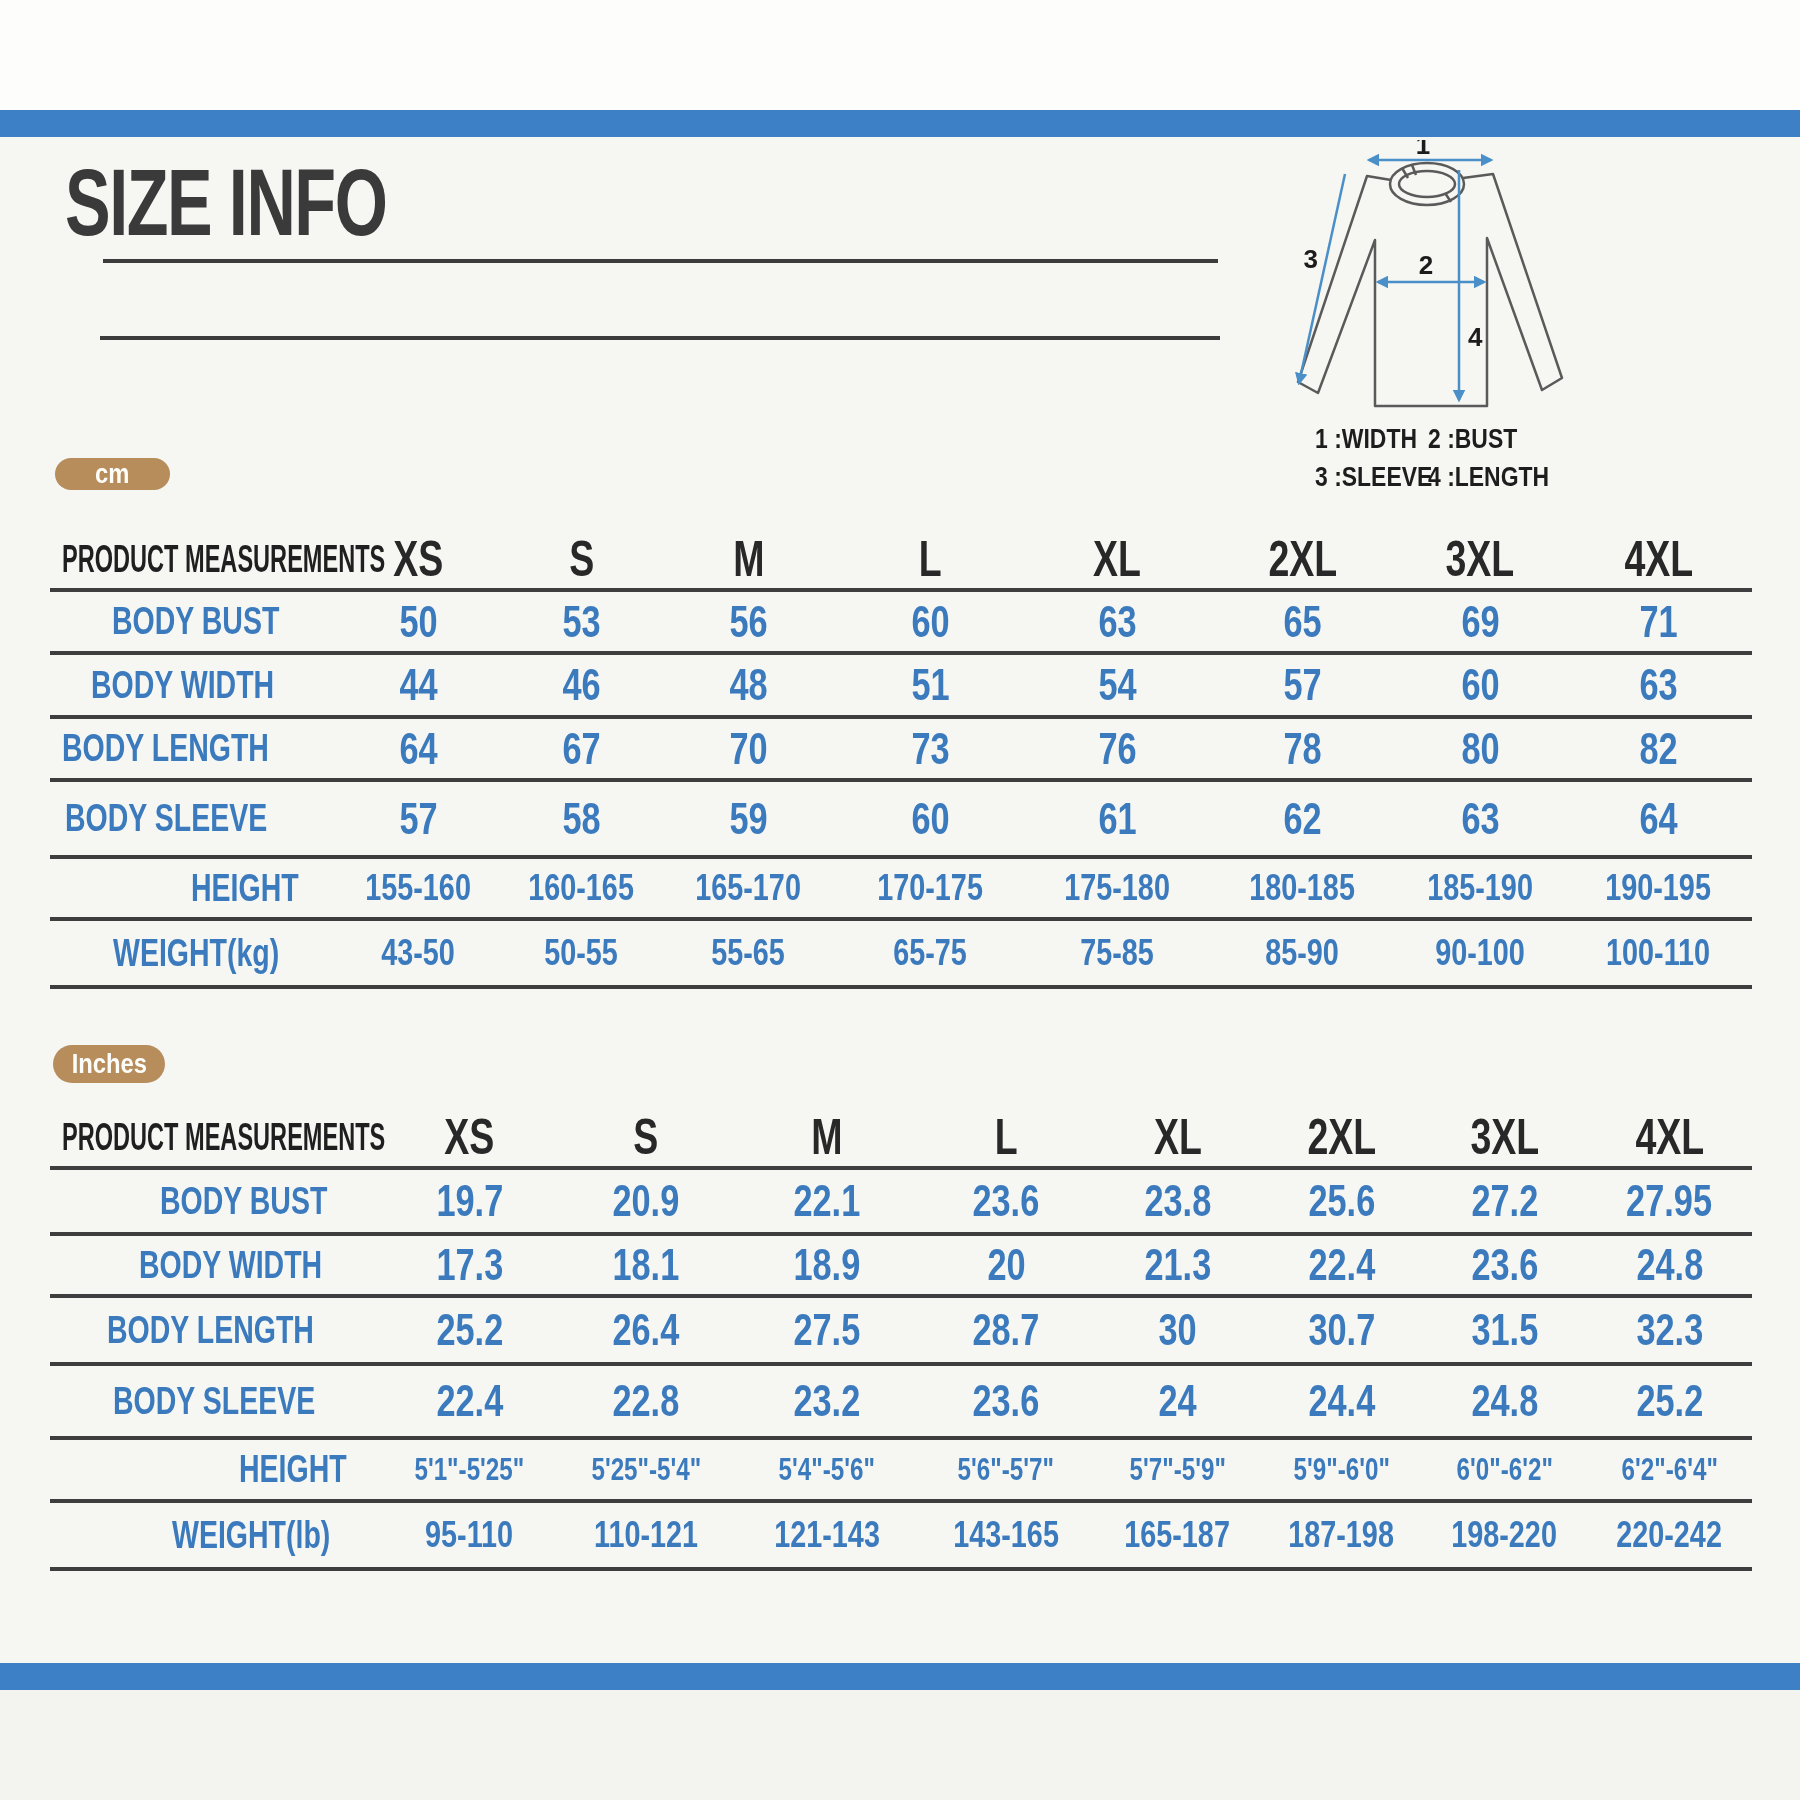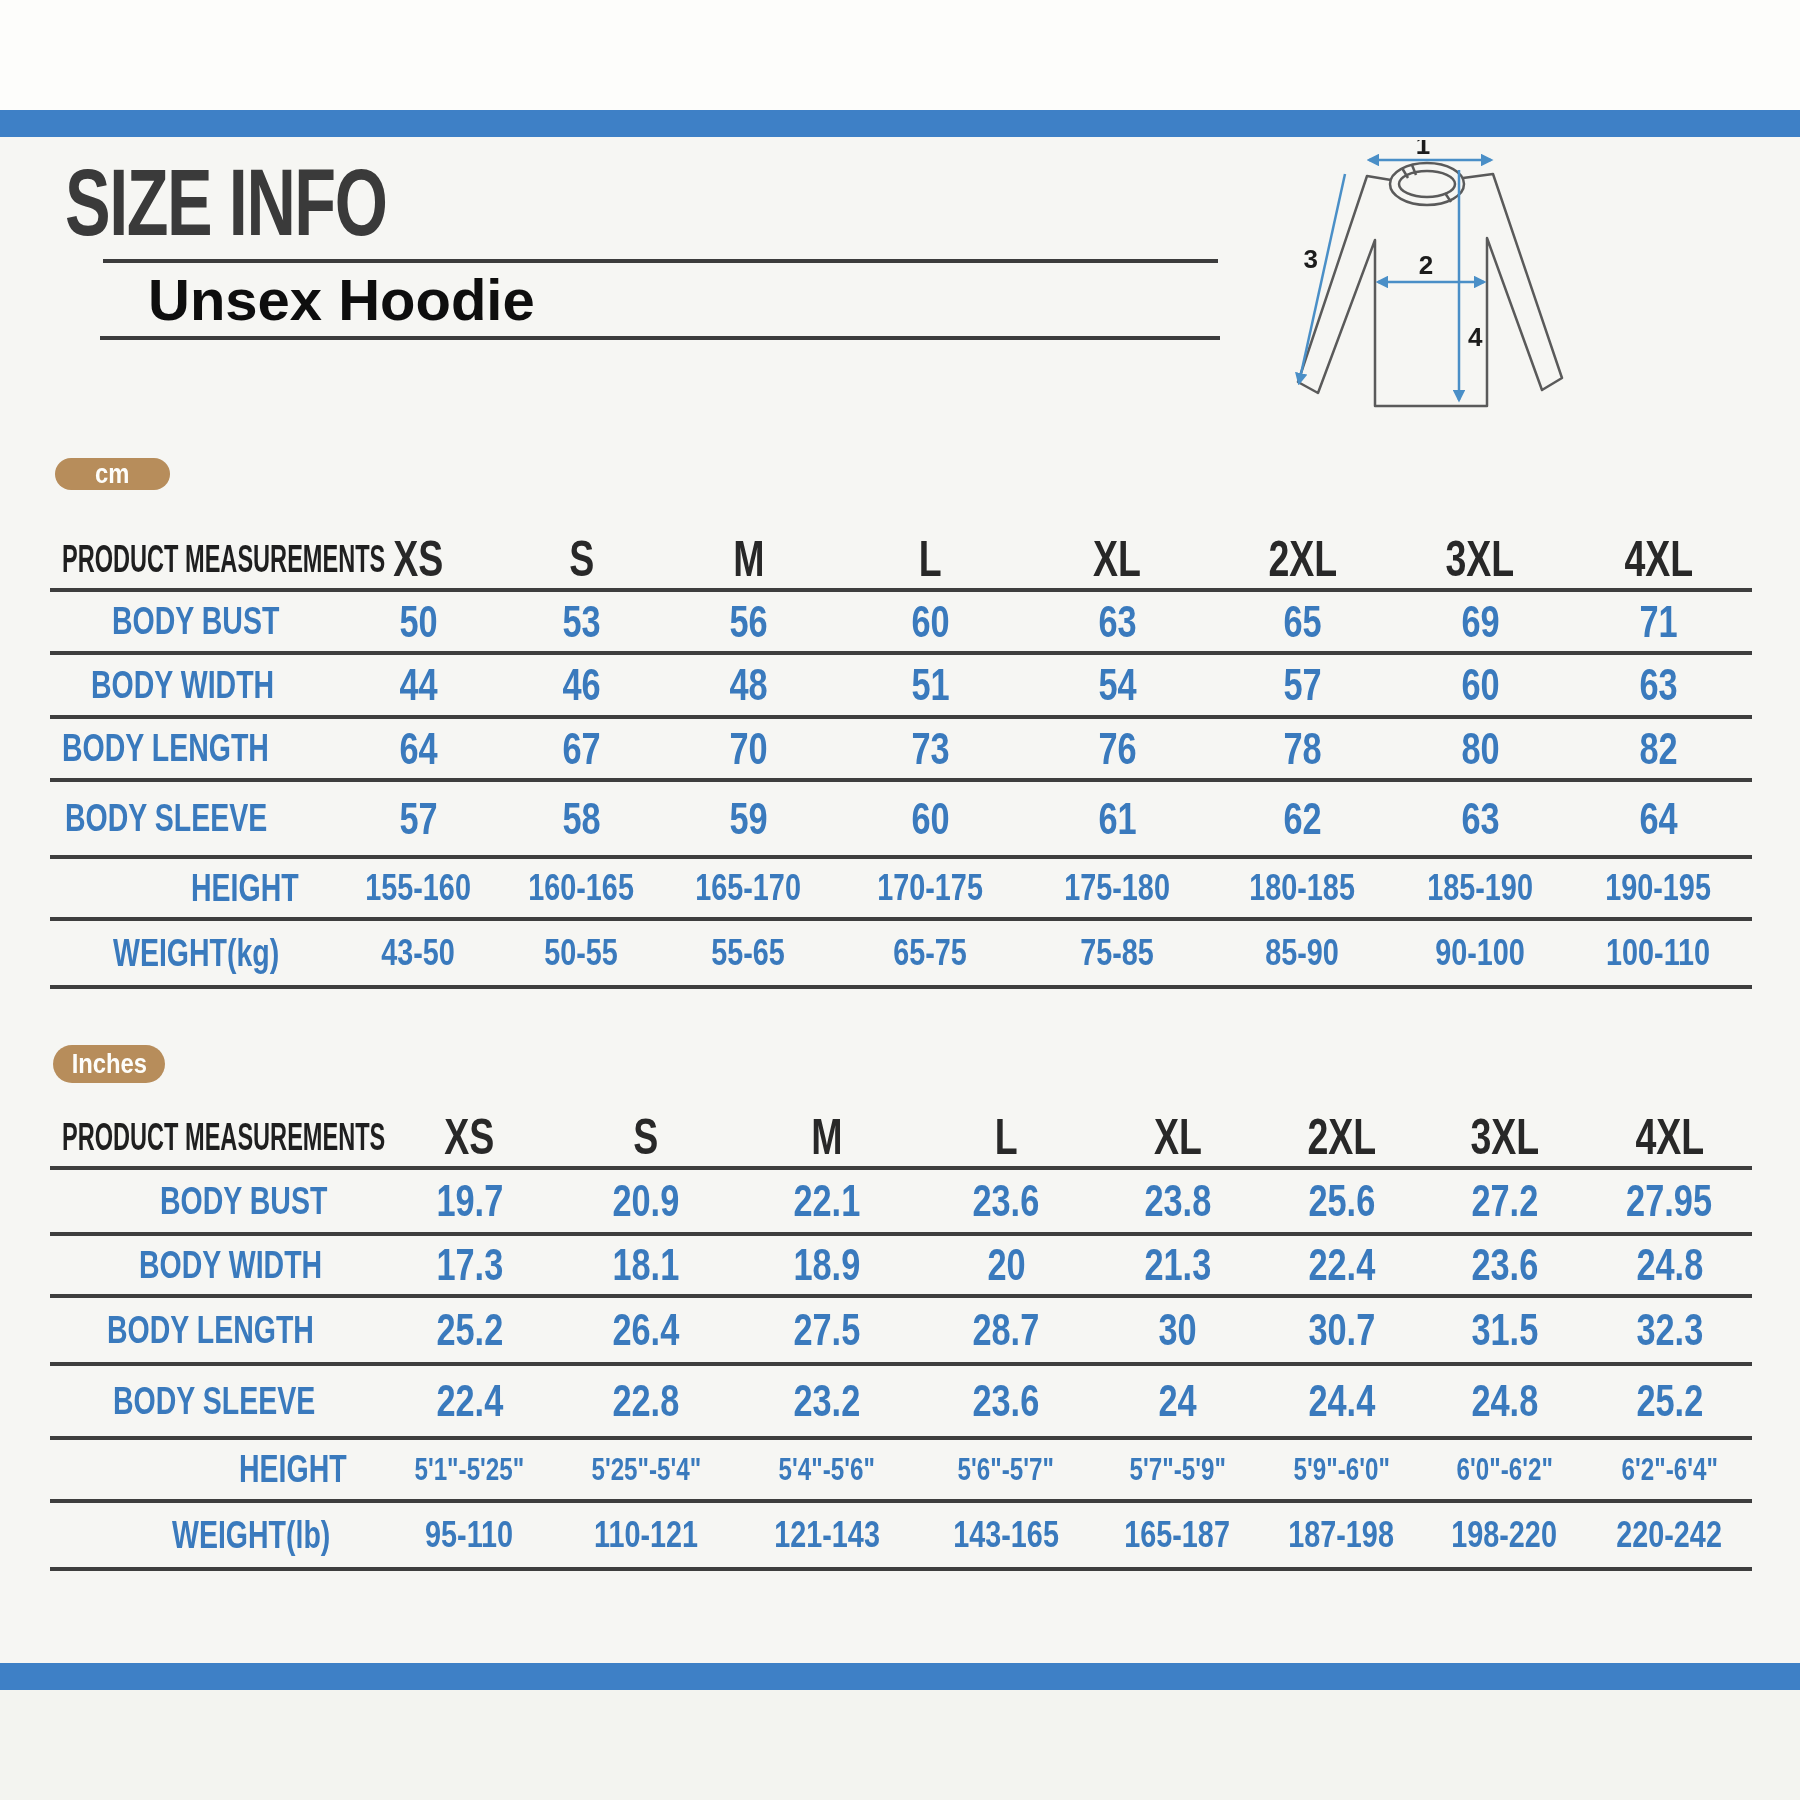--- a/index.html
+++ b/index.html
@@ -54,23 +54,20 @@
   <div class="top-strip"></div>
   <div class="bar bar-top"></div>
   <div class="main-bg"></div>
   <div class="bar bar-bottom"></div>
   <div class="bottom-strip"></div>
 
   <h1 class="page-title">
     <span class="cond title-text">SIZE INFO</span>
   </h1>
   <div class="rule rule-1"></div>
-  <h2 class="product-name">
-    <span>Unsex Hoodie</span>
-  </h2>
   <div class="rule rule-2"></div>
 
   <div class="diagram">
     <svg width="340" height="280" viewBox="0 0 340 280">
       <defs>
         <marker id="ah" viewBox="0 0 10 10" refX="8" refY="5" markerWidth="5" markerHeight="5" orient="auto-start-reverse">
           <path d="M0,0 L10,5 L0,10 z" fill="#4a8fc7"></path>
         </marker>
       </defs>
       <g stroke="#5a5a5a" stroke-width="2.5" fill="none" stroke-linejoin="round">
@@ -89,20 +86,26 @@
       </g>
       <g font-family="Liberation Sans, sans-serif" font-size="26" font-weight="bold" fill="#1c1c1c">
         <text x="183" y="14" text-anchor="middle">1</text>
         <text x="186" y="134" text-anchor="middle">2</text>
         <text x="78" y="128" text-anchor="end">3</text>
         <text x="228" y="206" text-anchor="start">4</text>
       </g>
     </svg>
   </div>
 
+  <div class="legend">
+    <span class="legend-item">1 :WIDTH</span>
+    <span class="legend-item">2 :BUST</span>
+    <span class="legend-item">3 :SLEEVE</span>
+    <span class="legend-item">4 :LENGTH</span>
+  </div>
 
   <div class="badge badge-cm">
     <span class="cond badge-text">cm</span>
   </div>
   <div class="badge badge-in">
     <span class="cond badge-text">Inches</span>
   </div>
 
   <div id="table-slot-cm">
       <table class="size-table" style="left: 50px; top: 530px; width: 1702px;">

